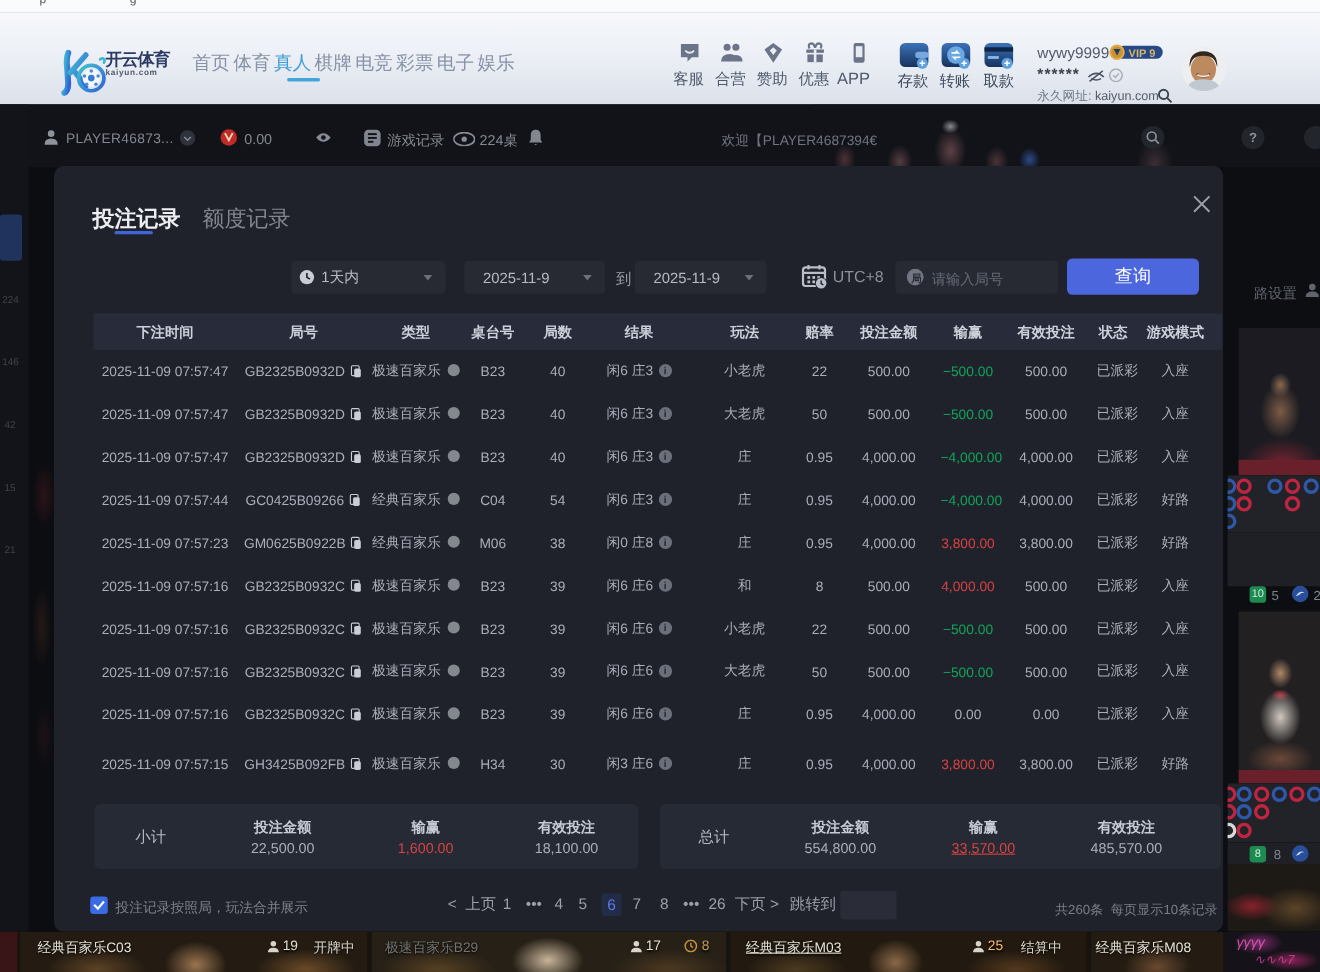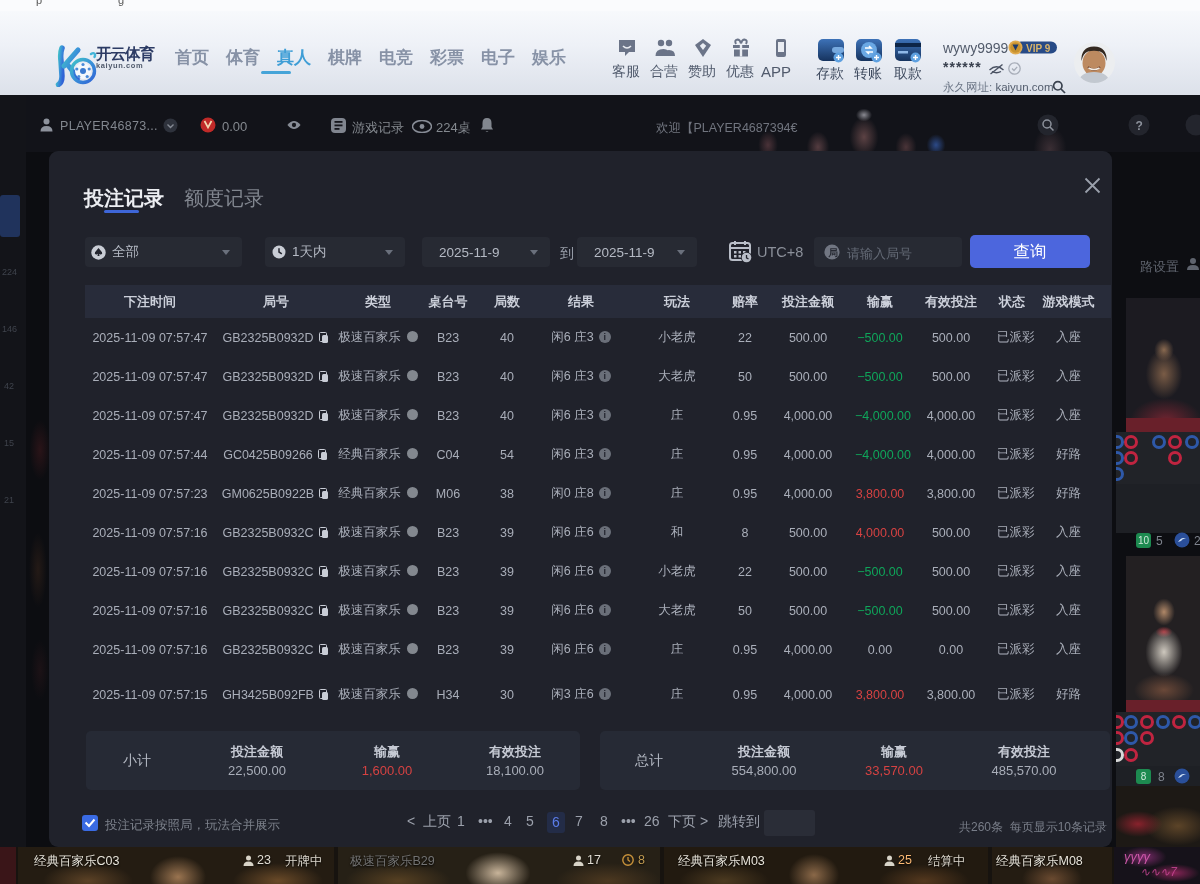--- a/index.html
+++ b/index.html
@@ -50,21 +50,21 @@
       <circle cx="30" cy="19.5" r="1.6" fill="#4a8ad8"></circle>
       <circle cx="36.2" cy="24" r="1.6" fill="#4a8ad8"></circle>
       <circle cx="34.2" cy="31.5" r="1.6" fill="#4a8ad8"></circle>
       <circle cx="25.8" cy="31.5" r="1.6" fill="#4a8ad8"></circle>
       <circle cx="23.8" cy="24" r="1.6" fill="#4a8ad8"></circle>
       <path d="M38 9 C41 7 43 9 41.5 12" fill="none" stroke="#41b4d8" stroke-width="2.4" stroke-linecap="round"></path>
     </svg>
     <div class="abs" style="left:96px;top:33px;white-space:nowrap;color:#2c3b64;font-size:15.5px;font-weight:bold;letter-spacing:-1px;">开云体育</div>
     <div class="abs" style="left:96px;top:50px;width:60px;color:#4f596b;font-size:7.5px;font-weight:bold;letter-spacing:0.6px;">kaiyun.com</div>
 
-    <div class="abs" style="left:175px;top:35px;font-size:17px;color:#8792a6;display:flex;gap:17px;font-weight:bold;">
+    <div class="abs" style="left:175px;top:35px;font-size:17px;color:#8792a6;display:flex;gap:3px;font-weight:normal;">
       <span>首页</span>
         <span>体育</span>
         <span style="color:#3f9ed6;">真人</span>
         <span>棋牌</span>
         <span>电竞</span>
         <span>彩票</span>
         <span>电子</span>
         <span>娱乐</span>
     </div>
     <div class="abs" style="left:261px;top:60px;width:30px;height:3px;background:#45a4d8;border-radius:2px;"></div>
@@ -321,28 +321,20 @@
 
   <div id="modal" class="abs" style="left:49px;top:151px;width:1063px;height:696px;background:#20222b;border-radius:9px;overflow:hidden;">
 
     <div class="abs" style="left:35px;top:34px;font-size:20px;font-weight:bold;color:#eceef2;">投注记录</div>
     <div class="abs" style="left:135px;top:34px;font-size:20px;color:#81868f;">额度记录</div>
     <div class="abs" style="left:55px;top:59px;width:35px;height:3px;background:#3e66d8;border-radius:2px;"></div>
     <svg class="abs" style="left:1035px;top:26px;" width="17" height="17" viewBox="0 0 17 17" stroke="#9aa0ab" stroke-width="1.8">
         <path d="M1.5 1.5 L15.5 15.5 M15.5 1.5 L1.5 15.5"></path>
       </svg>
 
-    <div class="dd" style="left:36px;width:157px;">
-      <svg style="margin-left:6px;" width="15" height="15" viewBox="0 0 15 15">
-          <circle cx="7.5" cy="7.5" r="7.2" fill="#c9cdd5"></circle>
-          <path d="M7.5 3 L11 7.2 Q11.8 9 10 9.5 Q8.7 9.8 8 8.8 L8.6 11 L6.4 11 L7 8.8 Q6.3 9.8 5 9.5 Q3.2 9 4 7.2 Z" fill="#23252e"></path>
-        </svg>
-      <span style="margin-left:6px;">全部</span>
-      <span class="caret"></span>
-    </div>
     <div class="dd" style="left:216px;width:140px;">
       <svg style="margin-left:7px;" width="14" height="14" viewBox="0 0 14 14">
           <circle cx="7" cy="7" r="6.5" fill="#c9cdd5"></circle>
           <path d="M7 3.2 V7 l2.8 1.8" stroke="#23252e" stroke-width="1.5" fill="none"></path>
         </svg>
       <span style="margin-left:6px;">1天内</span>
       <span class="caret"></span>
     </div>
     <div class="dd" style="left:373px;width:128px;">
       <span style="margin-left:17px;">2025-11-9</span>
@@ -548,21 +540,21 @@
       <div class="abs sl" style="left:241px;">输赢</div>
       <div class="abs sv rd" style="left:241px;">1,600.00</div>
       <div class="abs sl" style="left:369px;">有效投注</div>
       <div class="abs sv" style="left:369px;">18,100.00</div>
     </div>
     <div class="abs" style="left:551px;top:580px;width:510px;height:59px;background:#262a35;border-radius:5px;">
       <div class="abs" style="left:35px;top:21px;font-size:14px;color:#b4b9c3;">总计</div>
       <div class="abs sl" style="left:104px;">投注金额</div>
       <div class="abs sv" style="left:104px;">554,800.00</div>
       <div class="abs sl" style="left:234px;">输赢</div>
-      <div class="abs sv rd" style="left:234px;">33,570.00</div>
+      <div class="abs sv rd" style="left:234px;text-decoration:underline;">33,570.00</div>
       <div class="abs sl" style="left:364px;">有效投注</div>
       <div class="abs sv" style="left:364px;">485,570.00</div>
     </div>
 
     <div class="abs" style="left:33px;top:664px;width:16px;height:16px;background:#3a6be4;border-radius:3px;">
       <svg width="16" height="16" viewBox="0 0 16 16">
           <path d="M3.5 7.5 L7 11 L12.5 4.5" stroke="#fff" stroke-width="2" fill="none"></path>
         </svg>
     </div>
     <div class="abs" style="left:56px;top:666px;font-size:12.5px;color:#7d828c;">投注记录按照局，玩法合并展示</div>
@@ -597,21 +589,21 @@
     <div class="abs" style="left:18px;top:0;width:316px;height:37px;background:
       radial-gradient(40px 30px at 160px 30px,#9a7450 0%,rgba(30,24,18,0) 70%),
       radial-gradient(60px 24px at 70px 34px,#5c4226 0%,rgba(30,24,18,0) 75%),
       radial-gradient(60px 24px at 260px 34px,#6a4a28 0%,rgba(30,24,18,0) 75%),
       #241c12;"></div>
     <div class="abs" style="left:34px;top:6px;font-size:12.5px;color:#e8e4da;text-shadow:0 1px 2px #000;">经典百家乐C03</div>
     <svg class="abs" style="left:243px;top:8px;" width="11" height="11" viewBox="0 0 11 11" fill="#d8d4c8">
         <circle cx="5.5" cy="3" r="2.5"></circle>
         <path d="M0.5 11 q0 -4.5 5 -4.5 q5 0 5 4.5 z"></path>
       </svg>
-    <div class="abs" style="left:257px;top:6px;font-size:12.5px;color:#e0dcd2;text-shadow:0 1px 2px #000;">23</div>
+    <div class="abs" style="left:257px;top:6px;font-size:12.5px;color:#e0dcd2;text-shadow:0 1px 2px #000;">19</div>
     <div class="abs" style="left:285px;top:6px;font-size:12.5px;color:#ddd8ce;text-shadow:0 1px 2px #000;">开牌中</div>
 
     <div class="abs" style="left:338px;top:0;width:322px;height:37px;background:
       radial-gradient(50px 32px at 160px 26px,#c8b49a 0%,rgba(34,28,20,0) 65%),
       radial-gradient(70px 24px at 60px 34px,#564022 0%,rgba(34,28,20,0) 75%),
       radial-gradient(70px 24px at 270px 34px,#4c3820 0%,rgba(34,28,20,0) 75%),
       #262016;"></div>
     <div class="abs" style="left:350px;top:6px;font-size:12.5px;color:#737373;text-shadow:0 1px 2px #000;">极速百家乐B29</div>
     <svg class="abs" style="left:573px;top:8px;" width="11" height="11" viewBox="0 0 11 11" fill="#d8d4c8">
         <circle cx="5.5" cy="3" r="2.5"></circle>
@@ -622,21 +614,21 @@
         <circle cx="6" cy="6" r="5.2" fill="none" stroke="#c8923a" stroke-width="1.4"></circle>
         <path d="M6 3 v3 l2 1.5" stroke="#c8923a" stroke-width="1.3" fill="none"></path>
       </svg>
     <div class="abs" style="left:638px;top:6px;font-size:12.5px;color:#c09a50;text-shadow:0 1px 2px #000;">8</div>
 
     <div class="abs" style="left:664px;top:0;width:324px;height:37px;background:
       radial-gradient(36px 30px at 150px 28px,#8a6848 0%,rgba(28,22,16,0) 70%),
       radial-gradient(60px 22px at 60px 34px,#4c3a20 0%,rgba(28,22,16,0) 75%),
       radial-gradient(60px 22px at 260px 34px,#54381e 0%,rgba(28,22,16,0) 75%),
       #221a10;"></div>
-    <div class="abs" style="left:678px;top:6px;font-size:12.5px;color:#e8e4da;text-shadow:0 1px 2px #000;">经典百家乐M03</div>
+    <div class="abs" style="left:678px;top:6px;font-size:12.5px;color:#e8e4da;text-shadow:0 1px 2px #000;text-decoration:underline;">经典百家乐M03</div>
     <svg class="abs" style="left:884px;top:8px;" width="11" height="11" viewBox="0 0 11 11" fill="#d8d4c8">
         <circle cx="5.5" cy="3" r="2.5"></circle>
         <path d="M0.5 11 q0 -4.5 5 -4.5 q5 0 5 4.5 z"></path>
       </svg>
     <div class="abs" style="left:898px;top:6px;font-size:12.5px;color:#fdba74;text-shadow:0 1px 2px #000;">25</div>
     <div class="abs" style="left:928px;top:6px;font-size:12.5px;color:#ddd8ce;text-shadow:0 1px 2px #000;">结算中</div>
 
     <div class="abs" style="left:992px;top:0;width:120px;height:37px;background:
       radial-gradient(40px 24px at 60px 32px,#6a4a30 0%,rgba(28,22,16,0) 75%),
       #241c12;"></div>

